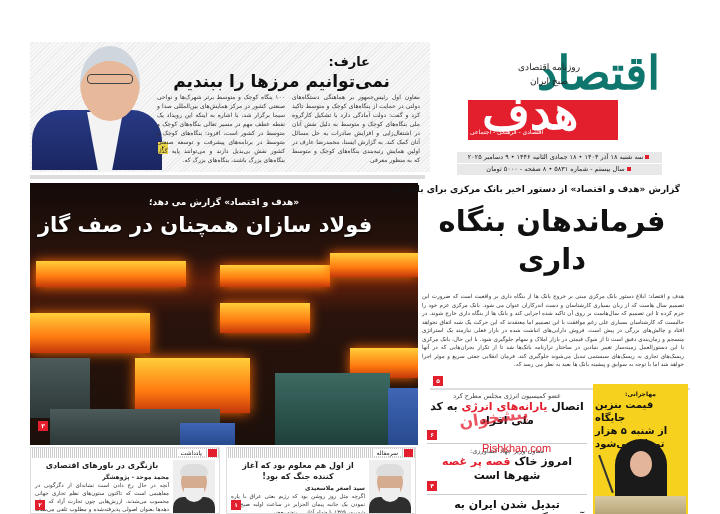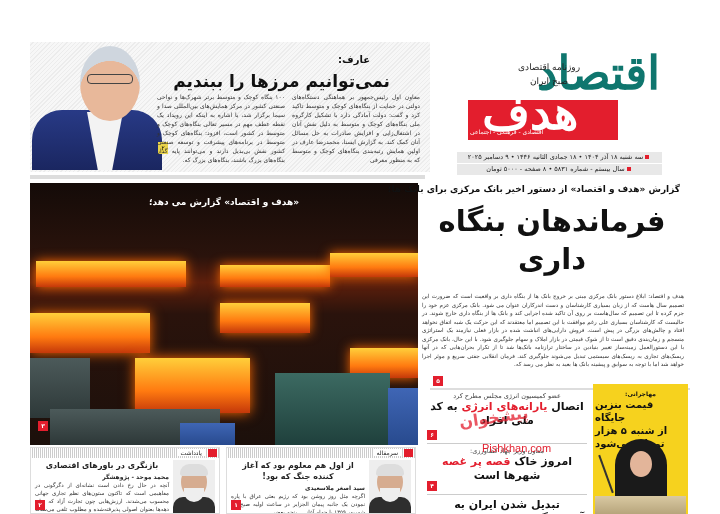--- a/index.html
+++ b/index.html
@@ -21,21 +21,21 @@
     .date-2 { top: 122px; }
 
     
     .interview { position: absolute; left: 0; top: 0; width: 400px; height: 130px; background: repeating-linear-gradient(135deg, #f7f7f7 0 2px, #ececec 2px 3px); }
     .portrait { position: absolute; left: 2px; top: 2px; width: 130px; height: 126px; overflow: hidden; }
     .portrait .suit { position: absolute; left: 0; bottom: 0; width: 130px; height: 60px; background: linear-gradient(180deg, #283a86, #1a2660); border-radius: 30px 30px 0 0; }
     .portrait .shirt { position: absolute; left: 55px; bottom: 0; width: 36px; height: 58px; background: #f3f3f3; clip-path: polygon(0 0, 100% 0, 70% 100%, 30% 100%); }
     .portrait .head { position: absolute; left: 48px; top: 2px; width: 60px; height: 75px; border-radius: 50%; background: radial-gradient(circle at 50% 60%, #e8b89a 0 55%, #cfd6de 56%); }
     .portrait .glasses { position: absolute; left: 55px; top: 30px; width: 46px; height: 10px; border: 1.5px solid #444; border-radius: 4px; }
     .interview .badge-num { position: absolute; left: 128px; top: 100px; width: 10px; height: 12px; background: #e9d34a; font-size: 6px; text-align: center; line-height: 12px; }
-    .interview .kicker { position: absolute; right: 60px; top: 12px; font-size: 10px; font-weight: bold; color: #111; direction: rtl; }
+    .interview .kicker { position: absolute; right: 60px; top: 12px; font-size: 13px; font-weight: bold; color: #111; direction: rtl; }
     .interview .headline { position: absolute; right: 40px; top: 29px; font-size: 17px; font-weight: bold; color: #111; direction: rtl; white-space: nowrap; }
     .interview .col { position: absolute; top: 50px; width: 128px; font-size: 6px; line-height: 9px; color: #333; direction: rtl; text-align: justify; }
     .interview .col-right { right: 10px; }
     .interview .col-left { right: 145px; }
 
     .divider-top { position: absolute; left: 0; top: 133px; width: 395px; height: 4px; background: #ddd; }
 
     
     .steel { position: absolute; left: 0; top: 141px; width: 388px; height: 262px; overflow: hidden; background: #1a0f0b; }
     .steel .bg { position: absolute; inset: 0; background:
@@ -142,20 +142,21 @@
     <div class="bar" style="left:0; top:130px; width:120px; height:40px;"></div>
     <div class="bar" style="left:190px; top:120px; width:90px; height:30px;"></div>
     <div class="bar" style="left:105px; top:175px; width:115px; height:55px;"></div>
     <div class="bar" style="left:320px; top:165px; width:68px; height:30px;"></div>
     <div class="block" style="left:0; top:175px; width:60px; height:60px;"></div>
     <div class="block" style="left:20px; top:226px; width:170px; height:36px;"></div>
     <div class="block teal" style="left:245px; top:190px; width:115px; height:72px;"></div>
     <div class="block blue" style="left:358px; top:205px; width:30px; height:57px;"></div>
     <div class="block blue" style="left:150px; top:240px; width:55px; height:22px;"></div>
     <div class="kicker"><span>«هدف و اقتصاد» گزارش می دهد؛</span></div>
+    <div class="headline">فولاد سازان همچنان در صف گاز</div>
     <span class="page-badge">۳</span>
   </div>
 
   <div class="lead-kicker">گزارش «هدف و اقتصاد» از دستور اخیر بانک مرکزی برای بانک ها؛</div>
   <div class="lead-headline">
     <div>فرماندهان بنگاه داری</div>
   </div>
   <div class="lead-body">هدف و اقتصاد: ابلاغ دستور بانک مرکزی مبنی بر خروج بانک ها از بنگاه داری بر واقعیت است که ضرورت این تصمیم سال هاست که از زبان بسیاری کارشناسان و دست اندرکاران عنوان می شود. بانک مرکزی عزم خود را جزم کرده تا این تصمیم که سال‌هاست بر روی آن تاکید شده اجرایی کند و بانک ها از بنگاه داری خارج شوند. در حالیست که کارشناسان بسیاری علی رغم موافقت با این تصمیم اما معتقدند که این حرکت یک شبه اتفاق نخواهد افتاد و چالش‌های بزرگی در پیش است. فروش دارایی‌های انباشت شده در بازار فعلی نیازمند یک استراتژی منسجم و زمان‌بندی دقیق است تا از شوک قیمتی در بازار املاک و سهام جلوگیری شود. با این حال، بانک مرکزی با این دستورالعمل زمینه‌ساز تغییر بنیادین در ساختار ترازنامه بانک‌ها شد تا از تکرار بحران‌هایی که در آنها ریسک‌های تجاری به ریسک‌های سیستمی تبدیل می‌شوند جلوگیری کند. فرمان انقلابی جفتی سریع و موثر اجرا خواهد شد اما با توجه به سوابق و پیشینه بانک ها بعید به نظر می رسد که.</div>
   <span class="page-badge lead-badge">۵</span>
 

